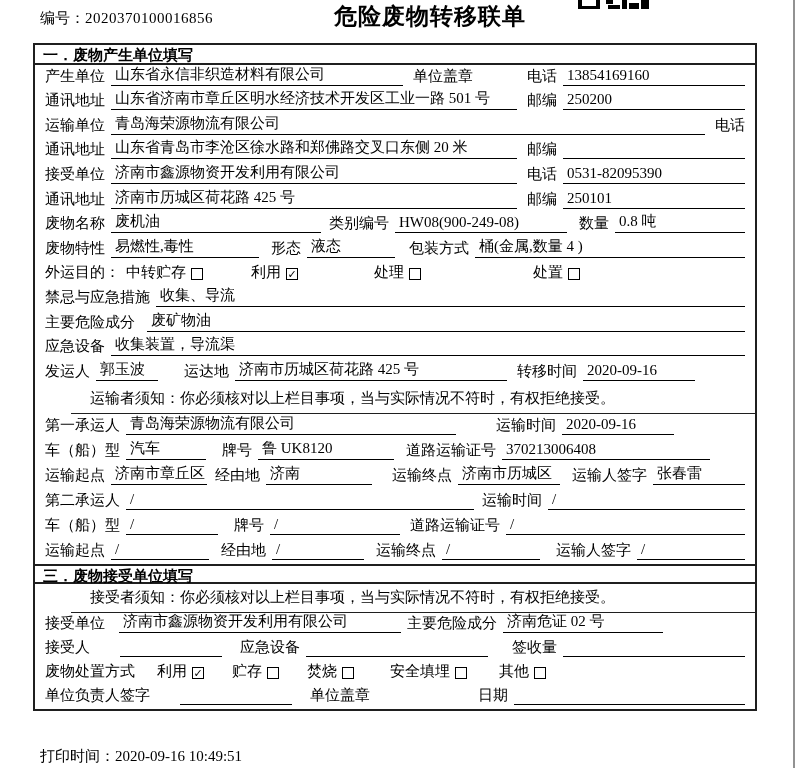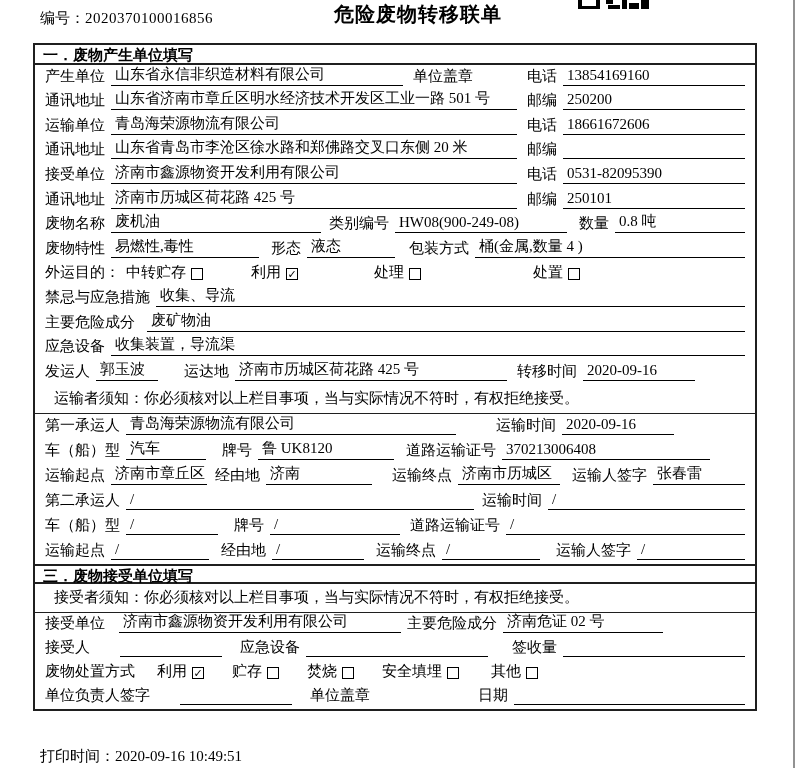--- a/index.html
+++ b/index.html
@@ -7,28 +7,28 @@
   body {
     width:796px; height:768px; position:relative; overflow:hidden;
     background:#ffffff; color:#000;
     font-family:"Liberation Serif","DejaVu Serif",serif;
   }
   .page-edge { position:absolute; top:0; right:1px; width:2px; height:768px; background:#929292; }
 
   
   .serial { position:absolute; left:40px; top:9px; font-size:15px; white-space:nowrap; }
   .serial .num { letter-spacing:.5px; }
-  .doc-title { position:absolute; left:334px; top:1px; font-size:20px; font-weight:bold; letter-spacing:1px; white-space:nowrap; }
+  .doc-title { position:absolute; left:334px; top:1px; font-size:23px; font-weight:bold; letter-spacing:1px; white-space:nowrap; }
   .qr { position:absolute; left:578px; top:0; }
 
   
   .form { position:absolute; left:33px; top:43px; width:724px; border:2px solid #1f1f1f; background:#fff; }
   .sec-head { height:20px; line-height:20px; padding:0 8px; font-size:15px; font-weight:bold; border-bottom:2px solid #1f1f1f; }
   .sec-head.bt { border-top:2px solid #1f1f1f; }
-  .notice { height:29px; display:flex; align-items:center; padding:0 19px; font-size:15px; border-bottom:1px solid #1f1f1f; white-space:nowrap; }
+  .notice { height:29px; display:flex; align-items:center; padding:0 19px; font-size:15px; border-bottom:1px solid #1f1f1f; white-space:nowrap;margin-left:36px; }
 
   .row { display:flex; align-items:flex-end; height:24.6px; padding:0 10px 4px; font-size:15px; }
   .s2 .row { height:25px; }
   .s3 .row { height:24px; }
   .lbl { white-space:nowrap; }
   .fill { border-bottom:1px solid #000; padding:1px 4px; margin-left:6px; white-space:nowrap; min-height:17px; overflow:hidden; }
   .grow { flex:1; }
   .ra { margin-left:auto; }
 
   .cb { display:inline-block; width:12px; height:12px; border:1px solid #000; margin-left:5px; margin-bottom:2px;
@@ -74,21 +74,20 @@
       <span class="lbl">通讯地址</span>
       <span class="fill grow">山东省济南市章丘区明水经济技术开发区工业一路 501 号</span>
       <span class="lbl" style="margin-left:10px">邮编</span>
       <span class="fill" style="width:182px">250200</span>
     </div>
 
     <div class="row">
       <span class="lbl">运输单位</span>
       <span class="fill grow">青岛海荣源物流有限公司</span>
       <span class="lbl" style="margin-left:10px">电话</span>
-      <span class="fill" style="width:182px">18661672606</span>
     </div>
 
     <div class="row">
       <span class="lbl">通讯地址</span>
       <span class="fill grow">山东省青岛市李沧区徐水路和郑佛路交叉口东侧 20 米</span>
       <span class="lbl" style="margin-left:10px">邮编</span>
       <span class="fill" style="width:182px"></span>
     </div>
 
     <div class="row">
@@ -253,21 +252,21 @@
           <span>✓</span>
         </span>
       <span class="lbl" style="margin-left:28px">贮存</span>
       <span class="cb">
           <span></span>
         </span>
       <span class="lbl" style="margin-left:28px">焚烧</span>
       <span class="cb">
           <span></span>
         </span>
-      <span class="lbl" style="margin-left:28px">安全填埋</span>
+      <span class="lbl" style="margin-left:36px">安全填埋</span>
       <span class="cb">
           <span></span>
         </span>
       <span class="lbl" style="margin-left:32px">其他</span>
       <span class="cb">
           <span></span>
         </span>
     </div>
 
     <div class="row">

